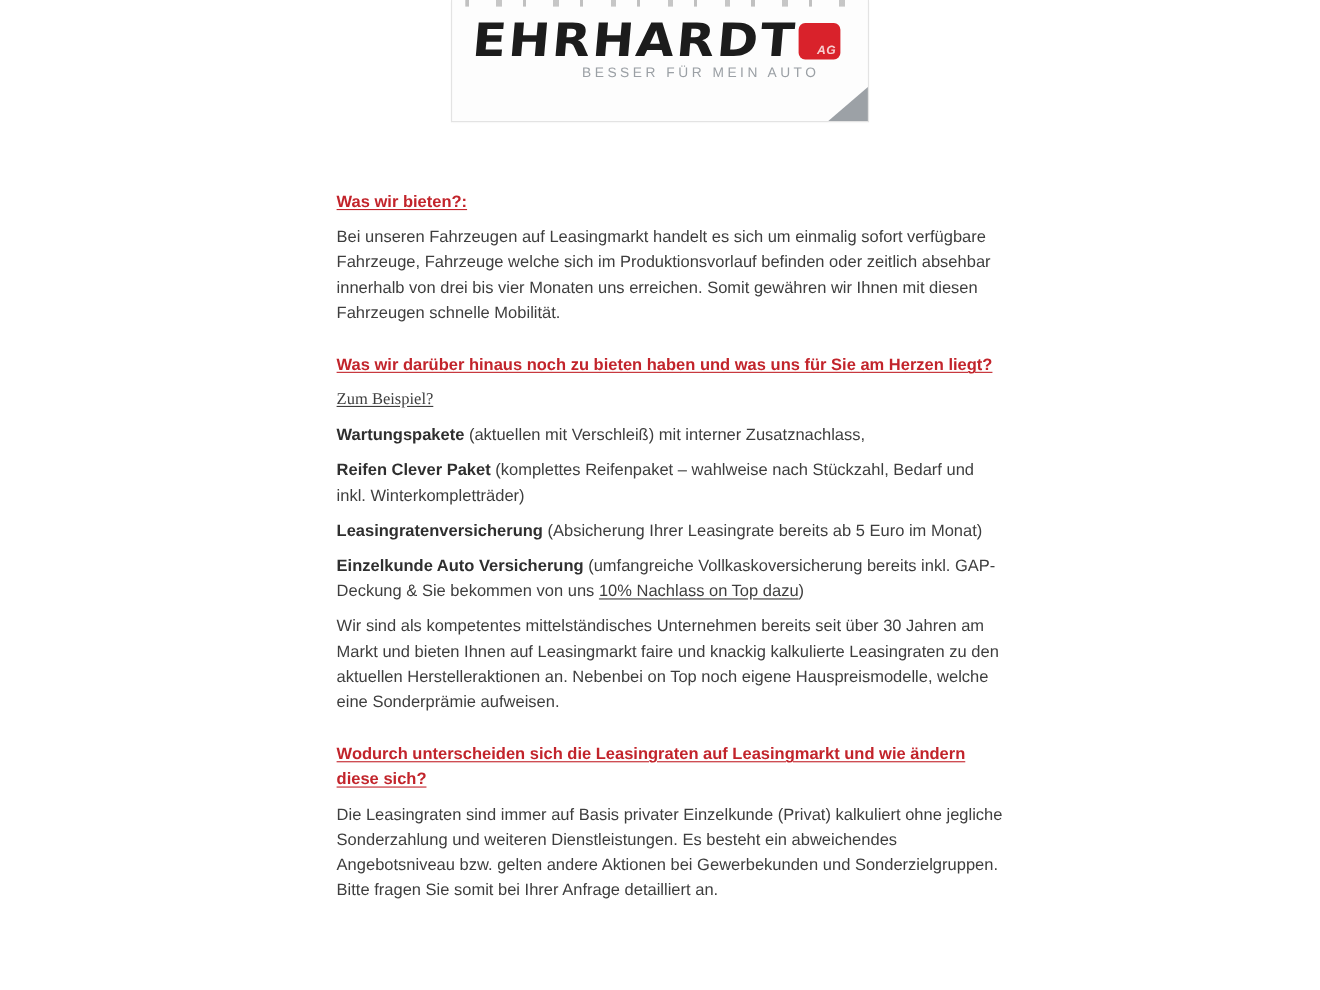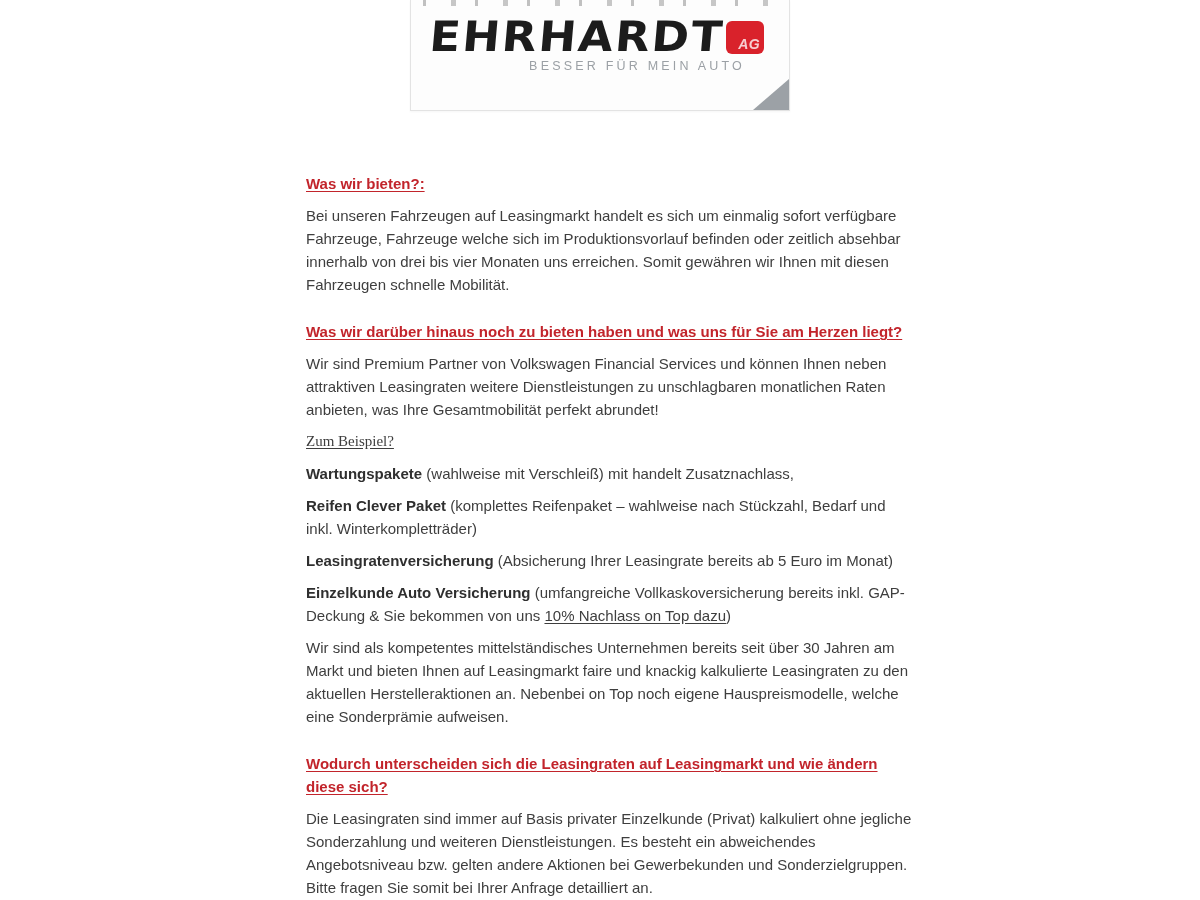--- a/index.html
+++ b/index.html
@@ -57,21 +57,21 @@
     position: relative;
     width: 38px; height: 33px;
     margin-left: 4px; margin-bottom: 2px;
     background: #d9222b;
     border-radius: 6px;
     flex: 0 0 auto;
   }
   .brand-badge .ag {
     position: absolute;
     right: 4px; bottom: 2px;
-    font-size: 14px;
+    font-size: 11px;
     font-weight: bold;
     letter-spacing: 0.5px;
     color: rgba(255,255,255,0.78);
     font-style: italic;
   }
   .brand-tagline {
     position: absolute;
     top: 59px; right: 44px;
     font-size: 12.5px;
     letter-spacing: 3.2px;
@@ -134,25 +134,24 @@
     <div class="brand-tagline">BESSER FÜR MEIN AUTO</div>
     <div class="corner-fold"></div>
   </div>
 
   <div class="content">
 
     <div class="h-red">Was wir bieten?:</div>
     <p class="para">Bei unseren Fahrzeugen auf Leasingmarkt handelt es sich um einmalig sofort verfügbare Fahrzeuge, Fahrzeuge welche sich im Produktionsvorlauf befinden oder zeitlich absehbar innerhalb von drei bis vier Monaten uns erreichen. Somit gewähren wir Ihnen mit diesen Fahrzeugen schnelle Mobilität.</p>
 
     <div class="h-red">Was wir darüber hinaus noch zu bieten haben und was uns für Sie am Herzen liegt?</div>
-    <p class="para">Wir sind Premium Partner von Volkswagen Financial Services und können Ihnen neben attraktiven Leasingraten weitere Dienstleistungen zu unschlagbaren monatlichen Raten anbieten, was Ihre Gesamtmobilität perfekt abrundet!</p>
 
     <div class="sub-underline">Zum Beispiel?</div>
 
-    <p class="para"><span class="svc-name">Wartungspakete</span><span> (wahlweise mit Verschleiß) mit handelt Zusatznachlass,</span></p>
+    <p class="para"><span class="svc-name">Wartungspakete</span><span> (aktuellen mit Verschleiß) mit interner Zusatznachlass,</span></p>
 
     <p class="para"><span class="svc-name">Reifen Clever Paket</span><span> (komplettes Reifenpaket – wahlweise nach Stückzahl, Bedarf und inkl. Winterkompletträder)</span></p>
 
     <p class="para"><span class="svc-name">Leasingratenversicherung</span><span> (Absicherung Ihrer Leasingrate bereits ab 5 Euro im Monat)</span></p>
 
     <p class="para"><span class="svc-name">Einzelkunde Auto Versicherung</span><span> (umfangreiche Vollkaskoversicherung bereits inkl. GAP-Deckung &amp; Sie bekommen von uns </span><span class="svc-underline">10% Nachlass on Top dazu</span><span>)</span></p>
 
     <p class="para">Wir sind als kompetentes mittelständisches Unternehmen bereits seit über 30 Jahren am Markt und bieten Ihnen auf Leasingmarkt faire und knackig kalkulierte Leasingraten zu den aktuellen Herstelleraktionen an. Nebenbei on Top noch eigene Hauspreismodelle, welche eine Sonderprämie aufweisen.</p>
 
     <div class="h-red">Wodurch unterscheiden sich die Leasingraten auf Leasingmarkt und wie ändern diese sich?</div>

